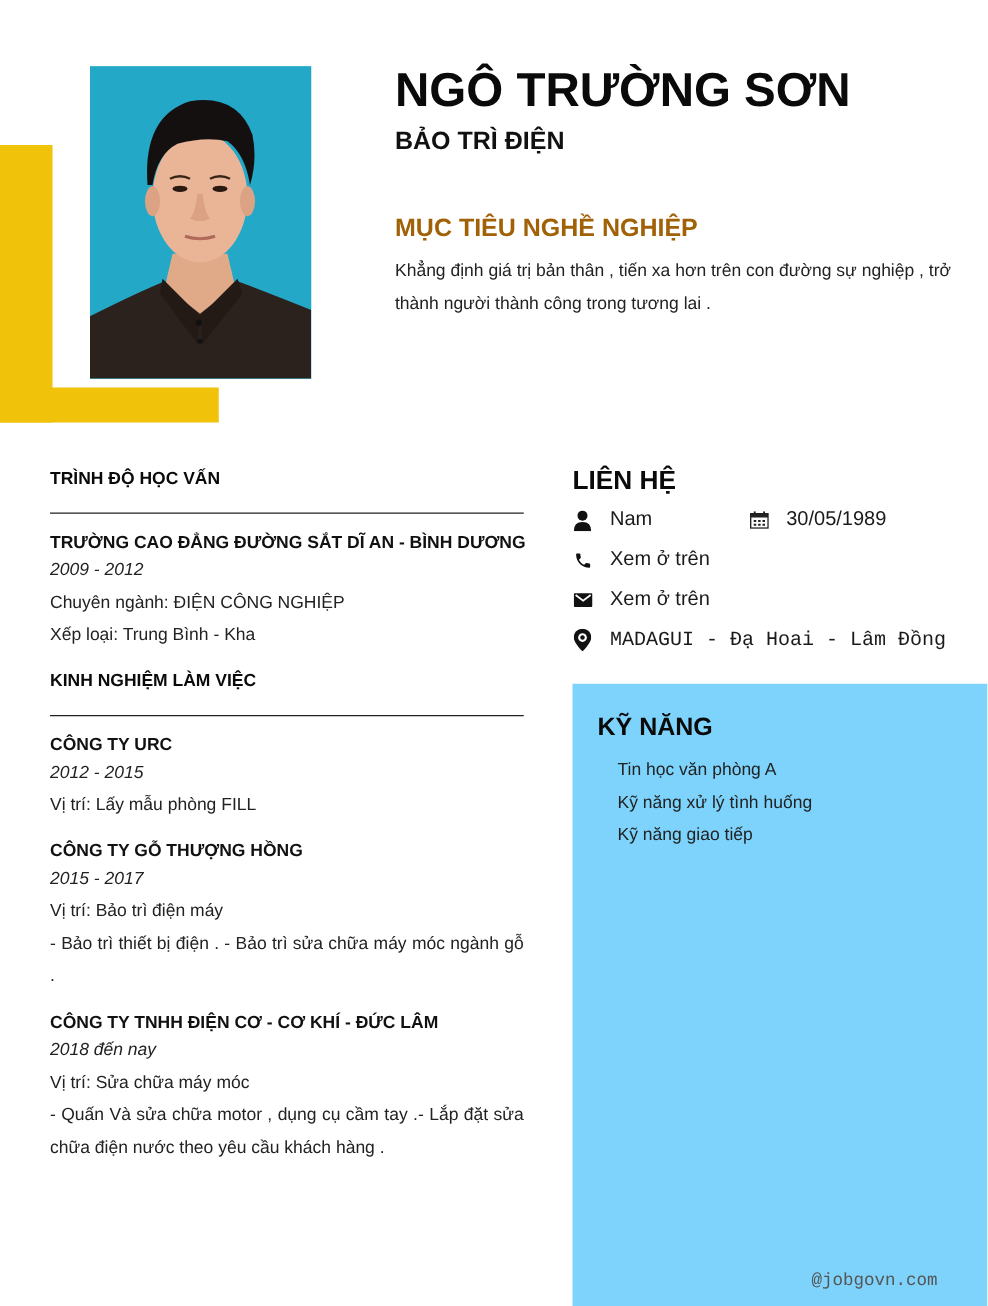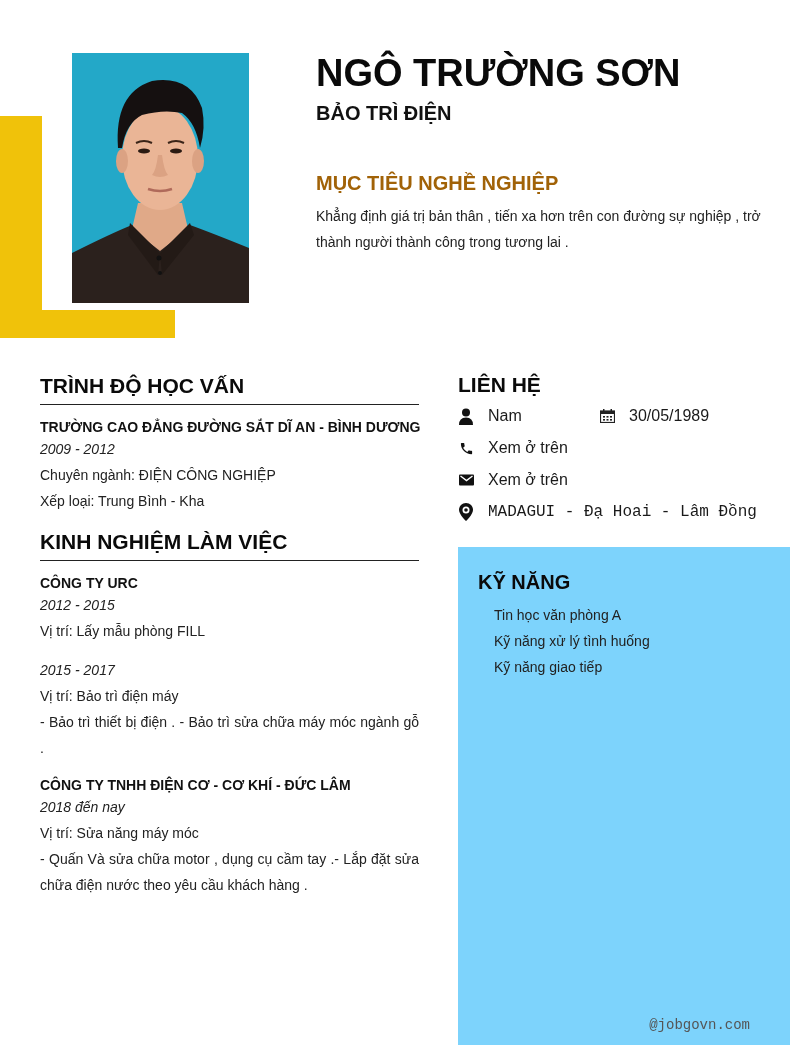--- a/index.html
+++ b/index.html
@@ -16,21 +16,21 @@
 
     
     .name { position: absolute; left: 316px; top: 52px; font-size: 38px; font-weight: bold; letter-spacing: 0px; color: #0a0a0a; white-space: nowrap; }
     .job-title { position: absolute; left: 316px; top: 102px; font-size: 20px; font-weight: bold; color: #111; white-space: nowrap; }
 
     .objective-title { position: absolute; left: 316px; top: 172px; font-size: 20px; font-weight: bold; color: #a16207; white-space: nowrap; }
     .objective-text { position: absolute; left: 316px; top: 203px; width: 450px; font-size: 14px; line-height: 26px; color: #222; }
 
     
     .left-col { position: absolute; left: 40px; top: 374px; width: 379px; }
-    .section-title { font-size: 21px; font-weight: bold; color: #0a0a0a; padding-bottom: 6px; border-bottom: 1.5px solid #222; white-space: nowrap; }
+    .section-title { font-size: 14px; font-weight: bold; color: #0a0a0a; padding-bottom: 20px; border-bottom: 1.5px solid #222; white-space: nowrap; }
     .entry { margin-top: 12px; }
     .entry-title { font-size: 14px; font-weight: bold; color: #111; line-height: 20px; white-space: nowrap; }
     .entry-period { font-size: 14px; font-style: italic; color: #222; line-height: 26px; margin-top: -1px; }
     .entry-line { font-size: 14px; color: #222; line-height: 26px; }
     .entry-desc { font-size: 14px; color: #222; line-height: 26px; text-align: justify; }
     .section-gap { margin-top: 16px; }
     .exp-entry + .exp-entry { margin-top: 14px; }
 
     
     .contact-title { position: absolute; left: 458px; top: 373px; font-size: 21px; font-weight: bold; color: #0a0a0a; }
@@ -99,29 +99,30 @@
 
   <div class="section-title section-gap">KINH NGHIỆM LÀM VIỆC</div>
 
   <div class="entry exp-entry">
     <div class="entry-title">CÔNG TY URC</div>
     <div class="entry-period">2012 - 2015</div>
     <div class="entry-line">Vị trí: Lấy mẫu phòng FILL</div>
   </div>
 
   <div class="entry exp-entry">
+    <div class="entry-title">CÔNG TY GỖ THƯỢNG HỒNG</div>
     <div class="entry-period">2015 - 2017</div>
     <div class="entry-line">Vị trí: Bảo trì điện máy</div>
     <div class="entry-desc">- Bảo trì thiết bị điện . - Bảo trì sửa chữa máy móc ngành gỗ .</div>
   </div>
 
   <div class="entry exp-entry">
     <div class="entry-title">CÔNG TY TNHH ĐIỆN CƠ - CƠ KHÍ - ĐỨC LÂM</div>
     <div class="entry-period">2018 đến nay</div>
-    <div class="entry-line">Vị trí: Sửa năng máy móc</div>
+    <div class="entry-line">Vị trí: Sửa chữa máy móc</div>
     <div class="entry-desc">- Quấn Và sửa chữa motor , dụng cụ cầm tay .- Lắp đặt sửa chữa điện nước theo yêu cầu khách hàng .</div>
   </div>
 </div>
 
 <div class="contact-title">LIÊN HỆ</div>
 
 <div class="contact-row" style="top:405px;">
   <span class="ic">
     <svg width="14" height="17" viewBox="0 0 14 17">
         <circle cx="7" cy="4.5" r="4" fill="#111"></circle>

